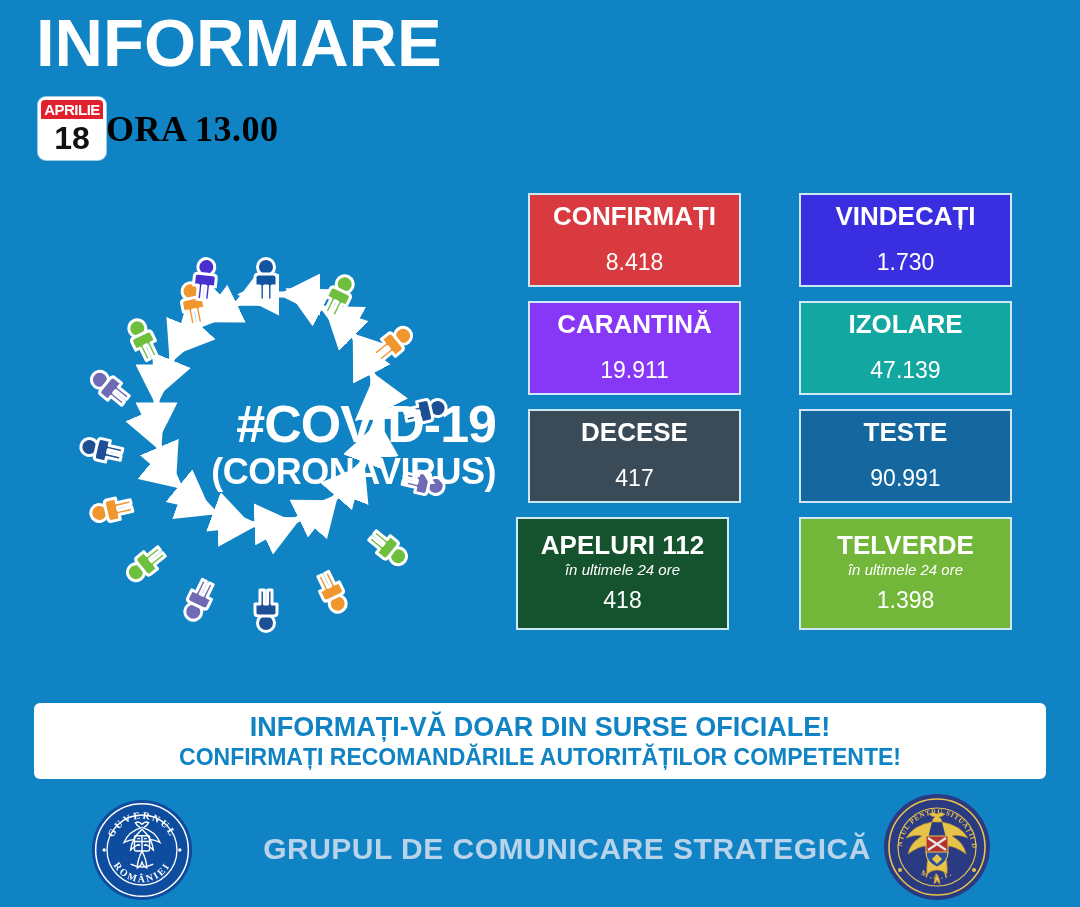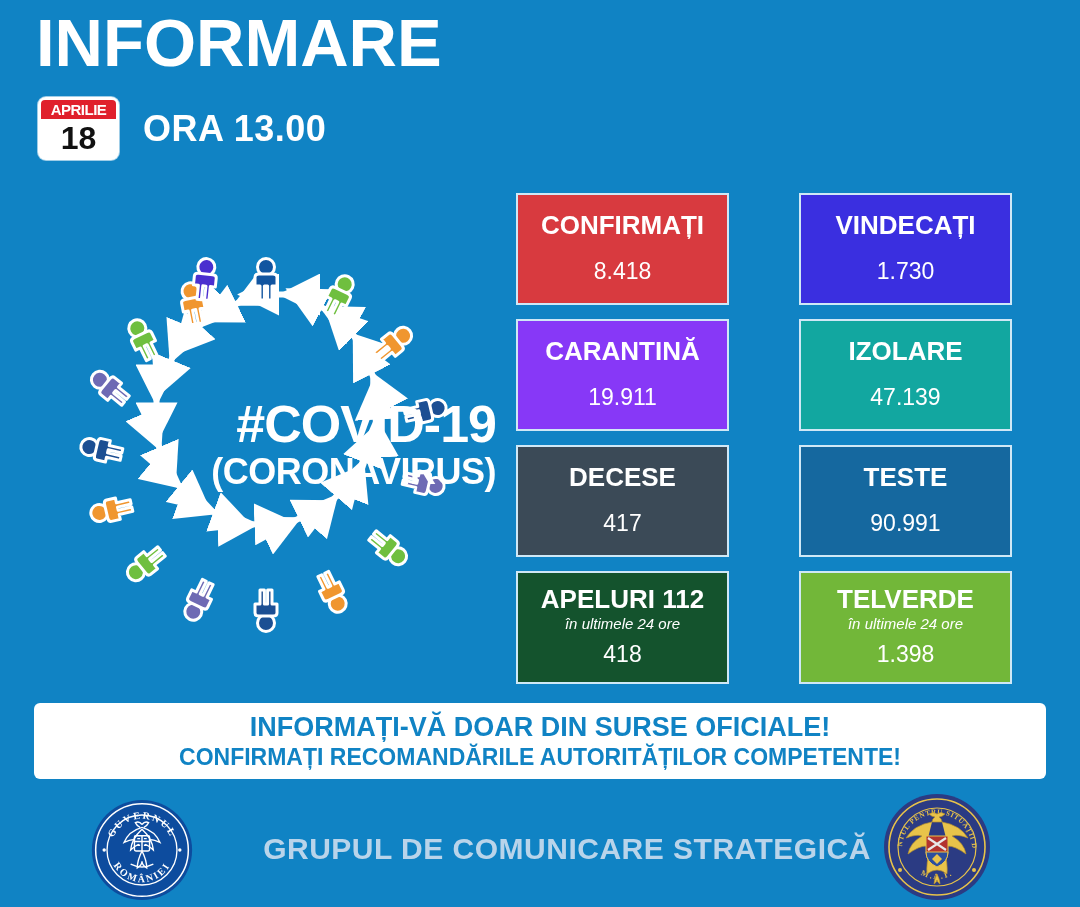--- a/index.html
+++ b/index.html
@@ -13,57 +13,58 @@
   .stage{position:relative;width:1080px;height:907px;}
 
   
   .title{
     position:absolute;left:36px;top:8px;
     font-size:67px;font-weight:bold;color:#ffffff;
     letter-spacing:0px;line-height:1.05;
   }
   .datebar{position:absolute;left:38px;top:97px;display:flex;align-items:center;}
   .calendar{
-    width:81px;height:63px;background:#ffffff;border-radius:8px;
+    width:68px;height:63px;background:#ffffff;border-radius:8px;
     box-sizing:border-box;padding:3px;display:flex;flex-direction:column;
     box-shadow:0 0 0 1px rgba(255,255,255,.6);
   }
   .cal-top{
     background:#e0202c;color:#ffffff;font-weight:bold;
     font-size:15px;line-height:19px;text-align:center;letter-spacing:-0.5px;
     border-radius:4px 4px 0 0;
   }
   .cal-day{
     flex:1;display:flex;align-items:center;justify-content:center;
     color:#111111;font-weight:bold;font-size:32px;line-height:32px;
   }
   .ora{
-    margin-left:24px;color:#ffffff;font-size:36px;font-weight:bold;
+    color:#000000;font-size:36px;font-weight:bold;
     letter-spacing:0.5px;
+    font-family:Liberation Serif, serif;
   }
 
   
   .circlewrap{position:absolute;left:36px;top:228px;width:460px;height:460px;}
   .covidtext{
     position:absolute;left:0;top:168px;width:460px;text-align:right;
     color:#ffffff;pointer-events:none;
   }
   .covidtext .l1{font-size:52px;font-weight:bold;line-height:56px;letter-spacing:-1px;}
   .covidtext .l2{font-size:36px;font-weight:bold;line-height:40px;letter-spacing:-0.5px;}
 
   
   .stats{position:absolute;left:516px;top:193px;width:496px;}
   .statrow{display:flex;justify-content:space-between;margin-bottom:14px;}
   .box{
     width:213px;box-sizing:border-box;
     border:2px solid #cfe8f6;
     display:flex;flex-direction:column;align-items:center;justify-content:center;
     color:#ffffff;text-align:center;
   }
-  .box.h1{height:112px;}
+  .box.h1{height:94px;margin-left:12px;}
   .box.h2{height:113px;}
   .box .lbl{font-size:26px;font-weight:bold;letter-spacing:0px;line-height:30px;}
   .box .val{font-size:23px;font-weight:normal;line-height:34px;margin-top:14px;}
   .box .sub{font-size:15px;font-weight:normal;line-height:18px;margin-top:1px;font-style:italic;}
   .box.with-sub .val{margin-top:4px;}
 
   
   .notice{
     position:absolute;left:34px;top:703px;width:1012px;height:76px;
     background:#ffffff;border-radius:6px;

